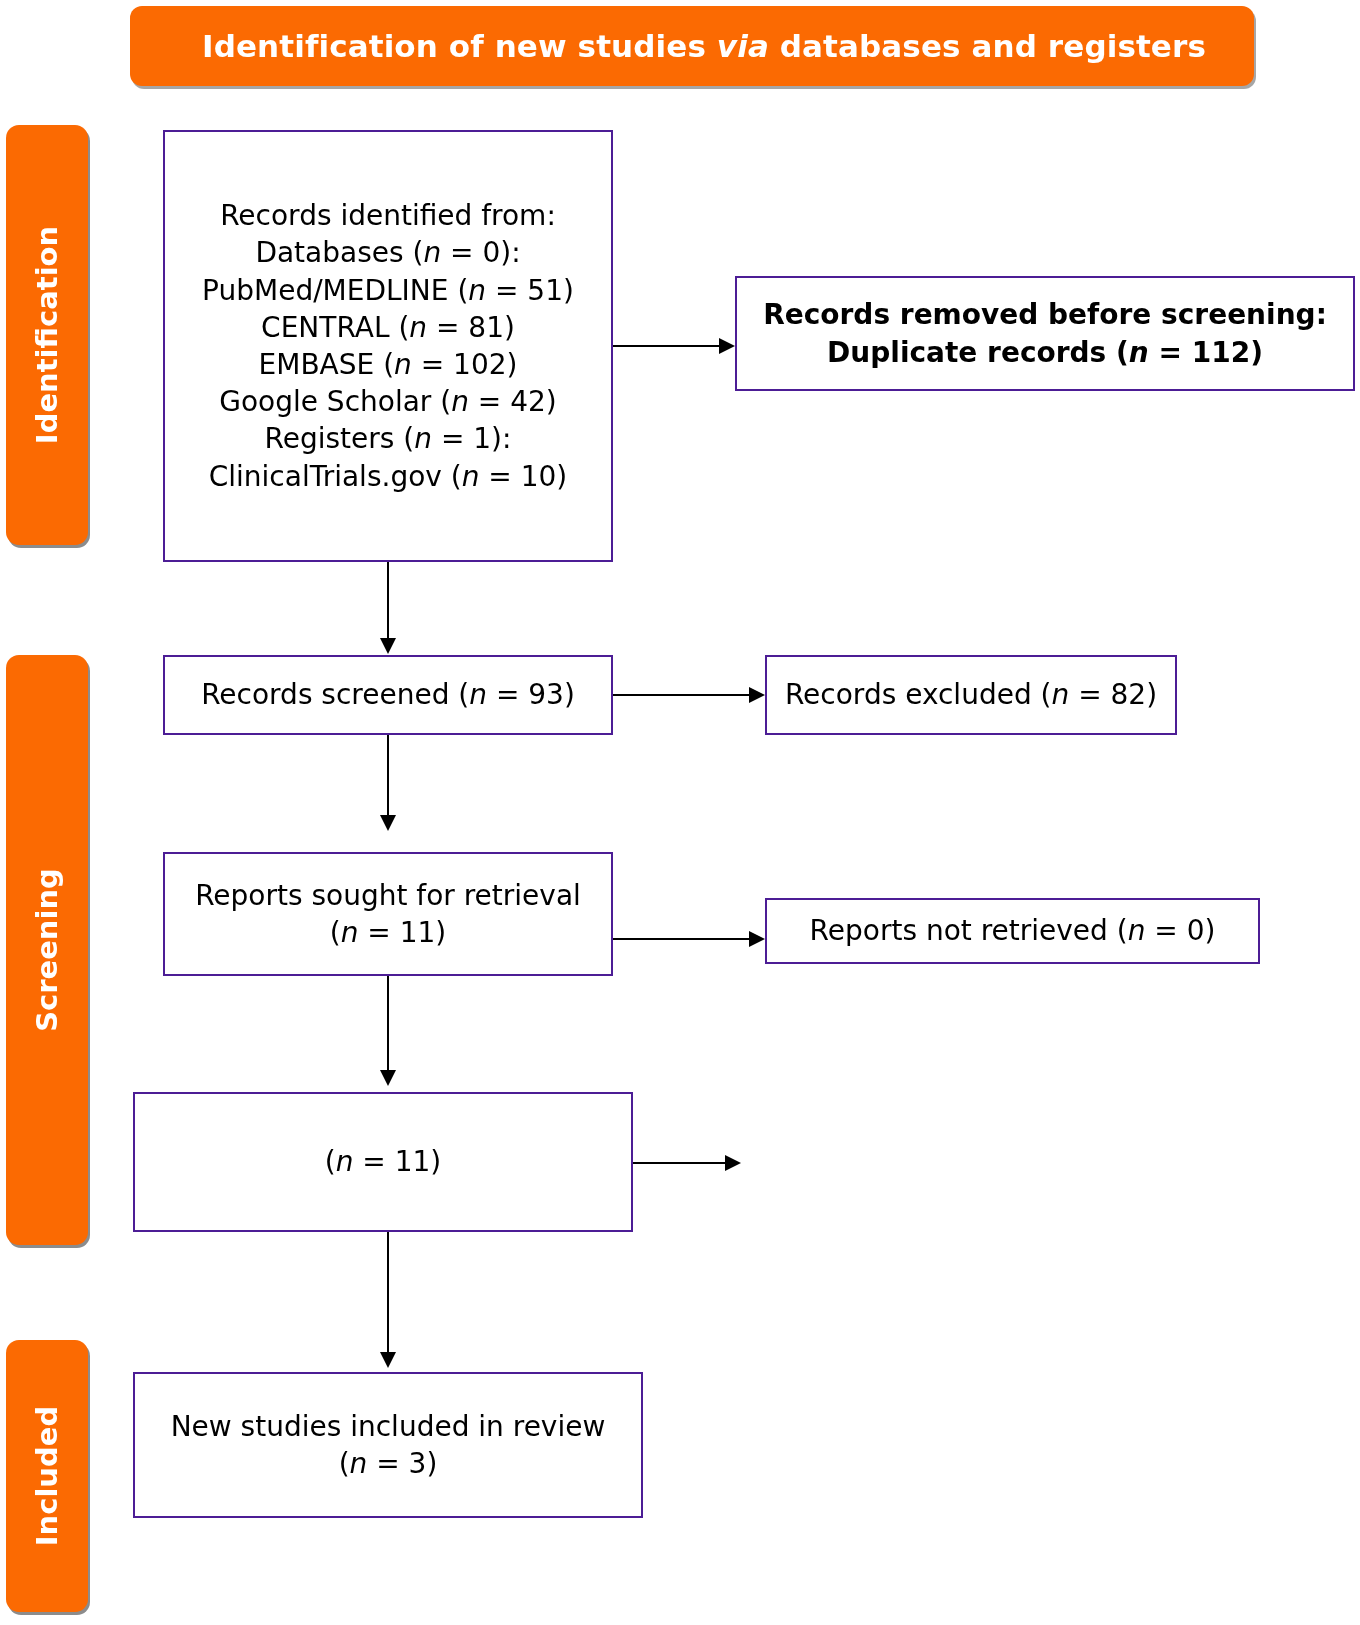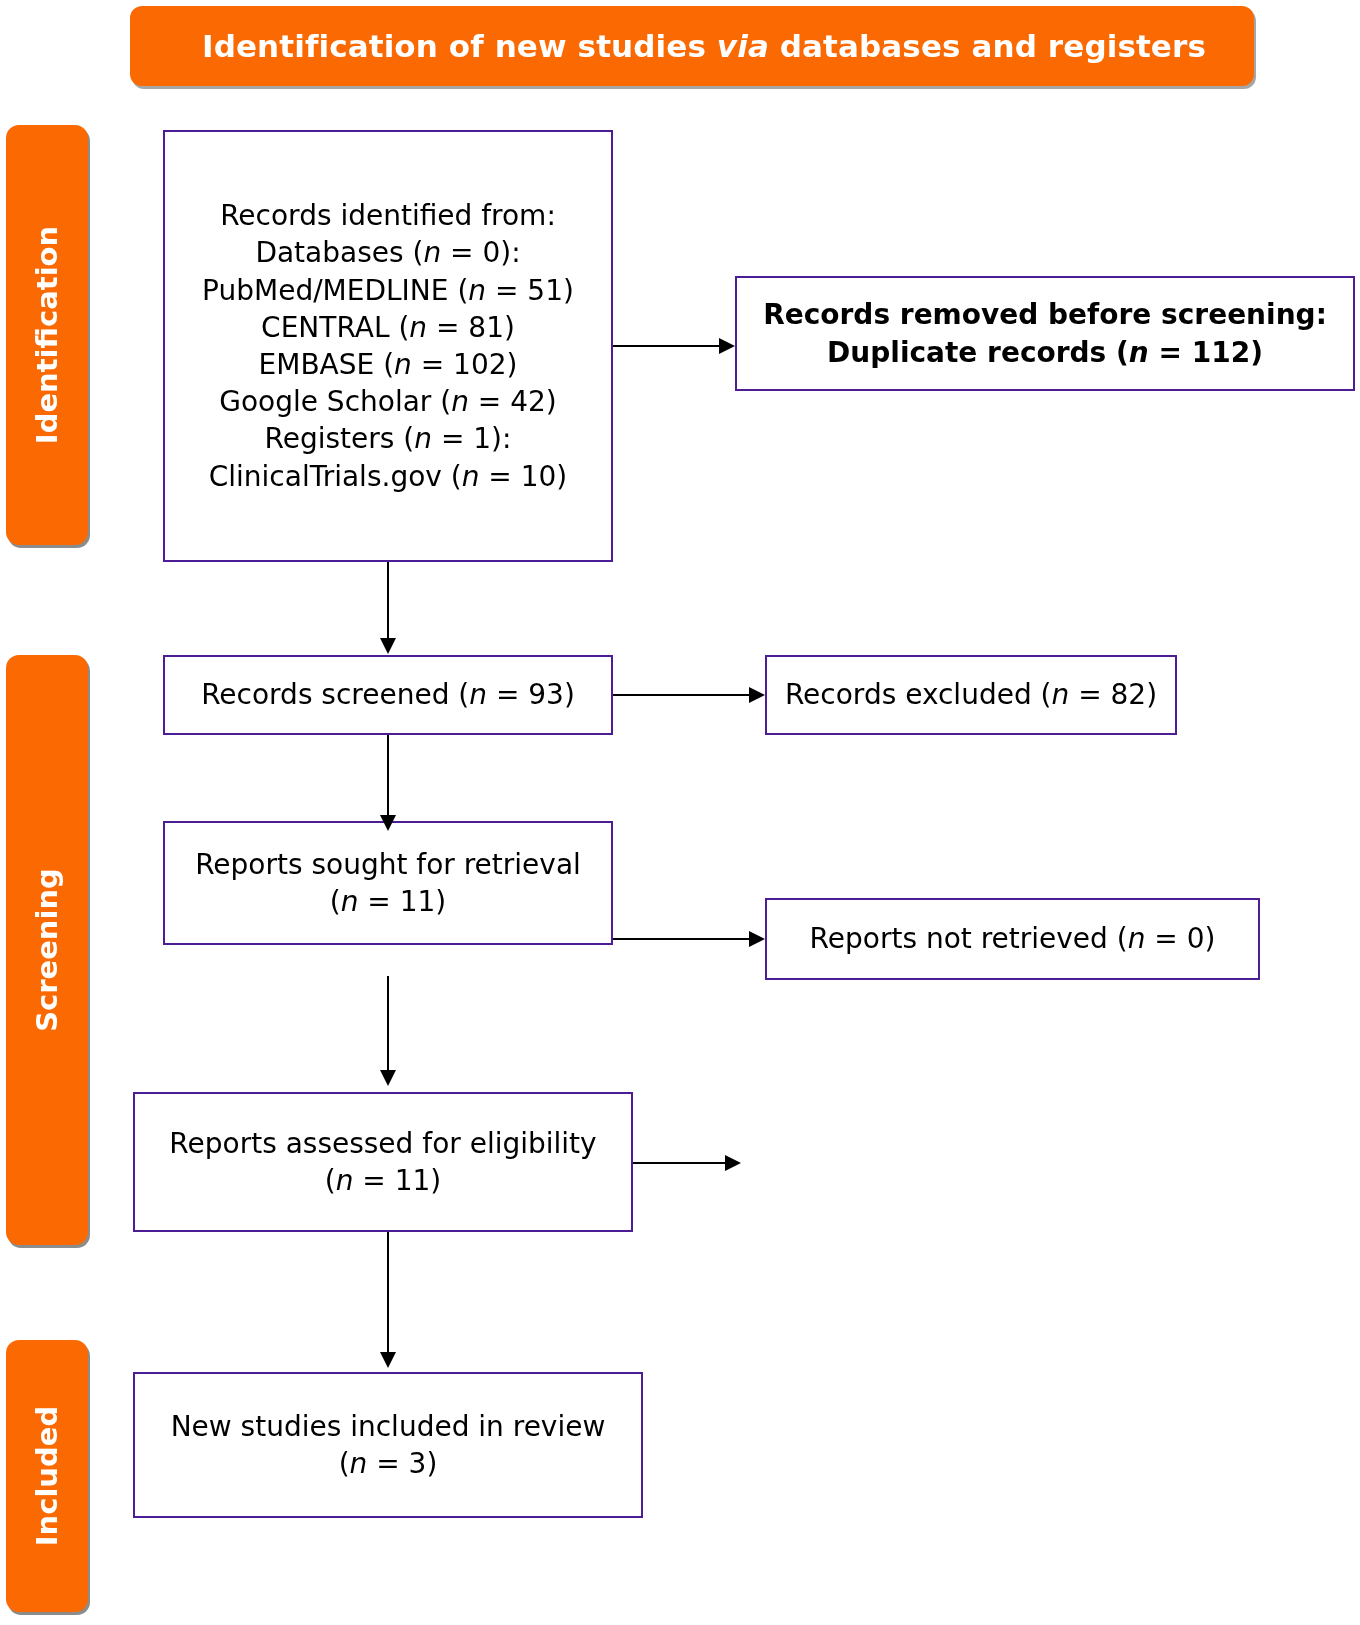--- a/index.html
+++ b/index.html
@@ -75,22 +75,22 @@
     text-align:center;
     width:100%;
   }
   .box.left-align .txt{ text-align:left; padding-left:14px;}
   .box .txt i{ font-style:italic; }
 
   #box-identified      { left:163px; top:130px;  width:450px; height:432px; }
   #box-removed         { left:735px; top:276px;  width:620px; height:115px;font-weight:bold; }
   #box-screened        { left:163px; top:655px;  width:450px; height:80px;  }
   #box-excluded        { left:765px; top:655px;  width:412px; height:80px;  }
-  #box-sought          { left:163px; top:821px;  width:450px; height:124px; }
-  #box-notretrieved    { left:765px; top:898px;  width:495px; height:82px;  }
+  #box-sought          { left:163px; top:852px;  width:450px; height:124px; }
+  #box-notretrieved    { left:765px; top:898px;  width:495px; height:66px;  }
   #box-assessed        { left:133px; top:1092px; width:500px; height:140px; }
   #box-repexcluded     { left:740px; top:1092px; width:545px; height:140px; }
   #box-included        { left:133px; top:1372px; width:510px; height:146px; }
 
   
   .line{ position:absolute; background:#000000; }
   .vline{ width:2px; }
   .hline{ height:2px; }
   .arrowhead{
     position:absolute;
@@ -168,21 +168,20 @@
   </div>
 
   <div class="box" id="box-notretrieved">
     <div class="txt">
         <div>Reports not retrieved (<i>n</i> = 0)</div>
       </div>
   </div>
 
   <div class="box" id="box-assessed">
     <div class="txt">
-        <div>Reports assessed for eligibility</div>
         <div>(<i>n</i> = 11)</div>
       </div>
   </div>
 
 
   <div class="box" id="box-included">
     <div class="txt">
         <div>New studies included in review</div>
         <div>(<i>n</i> = 3)</div>
       </div>

